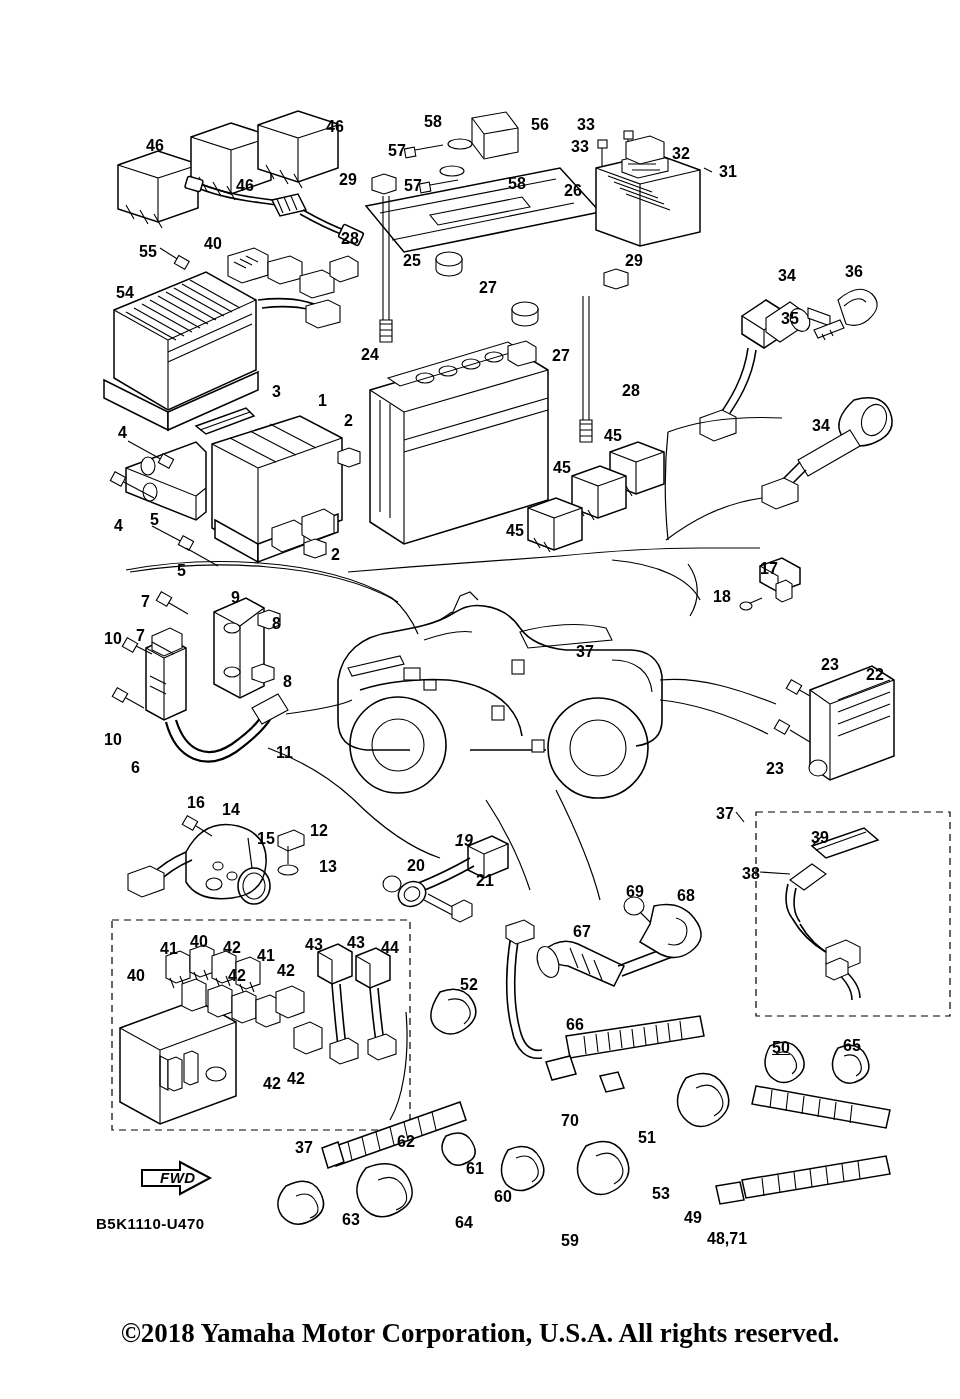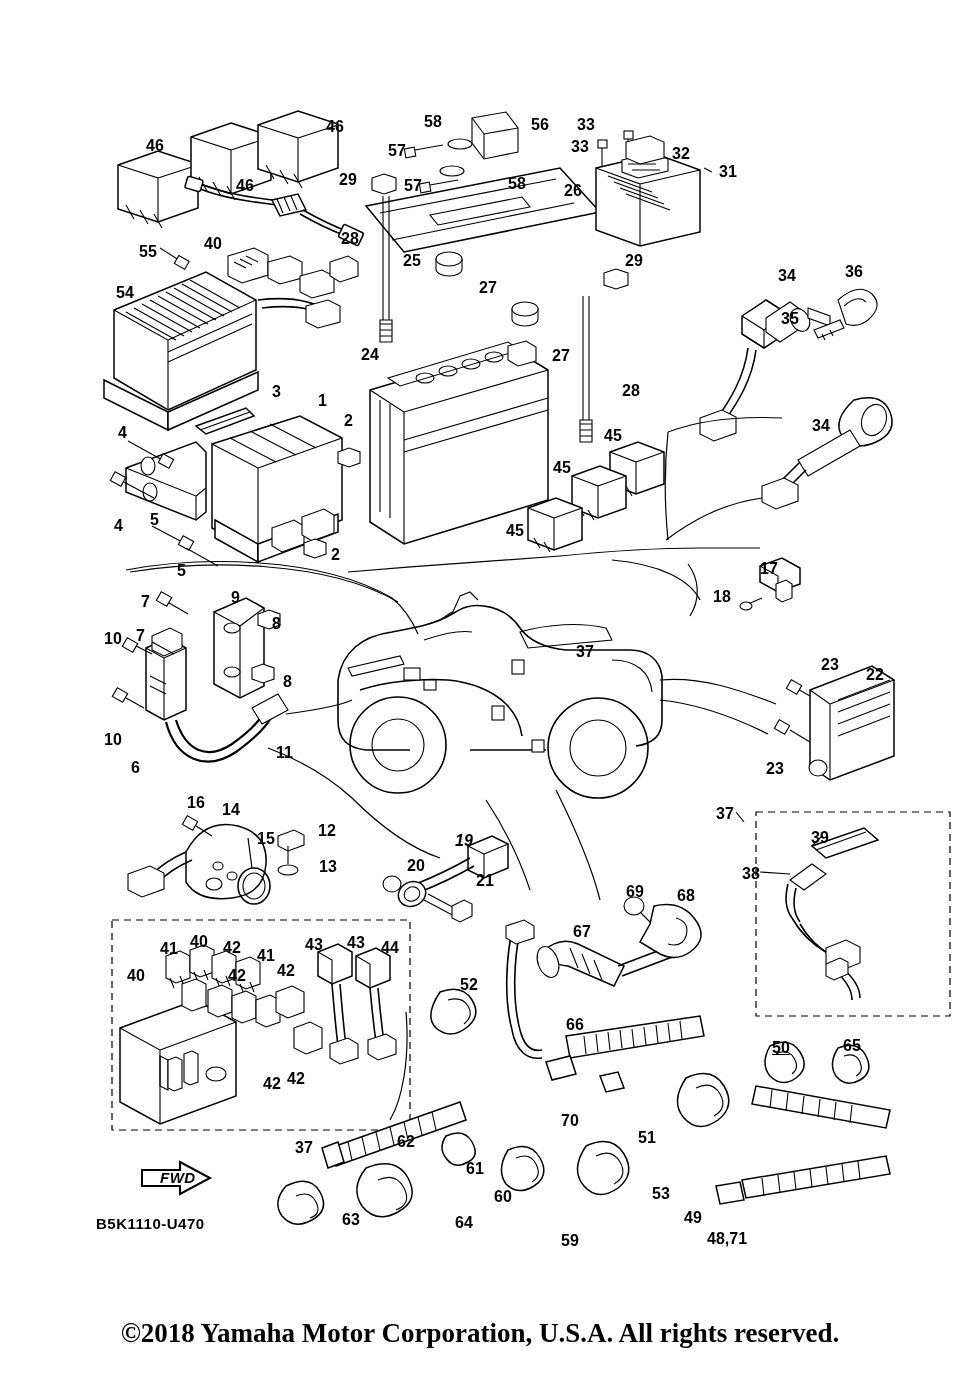--- a/index.html
+++ b/index.html
@@ -593,21 +593,21 @@
       <div class="callout" style="left: 576px; top: 644px;">37</div>
       <div class="callout" style="left: 821px; top: 657px;">23</div>
       <div class="callout" style="left: 866px; top: 667px;">22</div>
       <div class="callout" style="left: 104px; top: 732px;">10</div>
       <div class="callout" style="left: 276px; top: 721px; margin-top: 24px;">11</div>
       <div class="callout" style="left: 131px; top: 760px;">6</div>
       <div class="callout" style="left: 766px; top: 761px;">23</div>
       <div class="callout" style="left: 187px; top: 795px;">16</div>
       <div class="callout" style="left: 222px; top: 802px;">14</div>
       <div class="callout" style="left: 257px; top: 831px;">15</div>
-      <div class="callout" style="left: 318px; top: 823px; text-align: right;">12</div>
+      <div class="callout" style="left: 310px; top: 823px; text-align: right;">12</div>
       <div class="callout" style="left: 319px; top: 859px;">13</div>
       <div class="callout" style="left: 455px; top: 833px; font-style: italic;">19</div>
       <div class="callout" style="left: 407px; top: 858px;">20</div>
       <div class="callout" style="left: 476px; top: 873px;">21</div>
       <div class="callout" style="left: 716px; top: 806px;">37</div>
       <div class="callout" style="left: 811px; top: 830px;">39</div>
       <div class="callout" style="left: 742px; top: 866px;">38</div>
       <div class="callout" style="left: 626px; top: 884px;">69</div>
       <div class="callout" style="left: 677px; top: 888px;">68</div>
       <div class="callout" style="left: 573px; top: 924px;">67</div>

